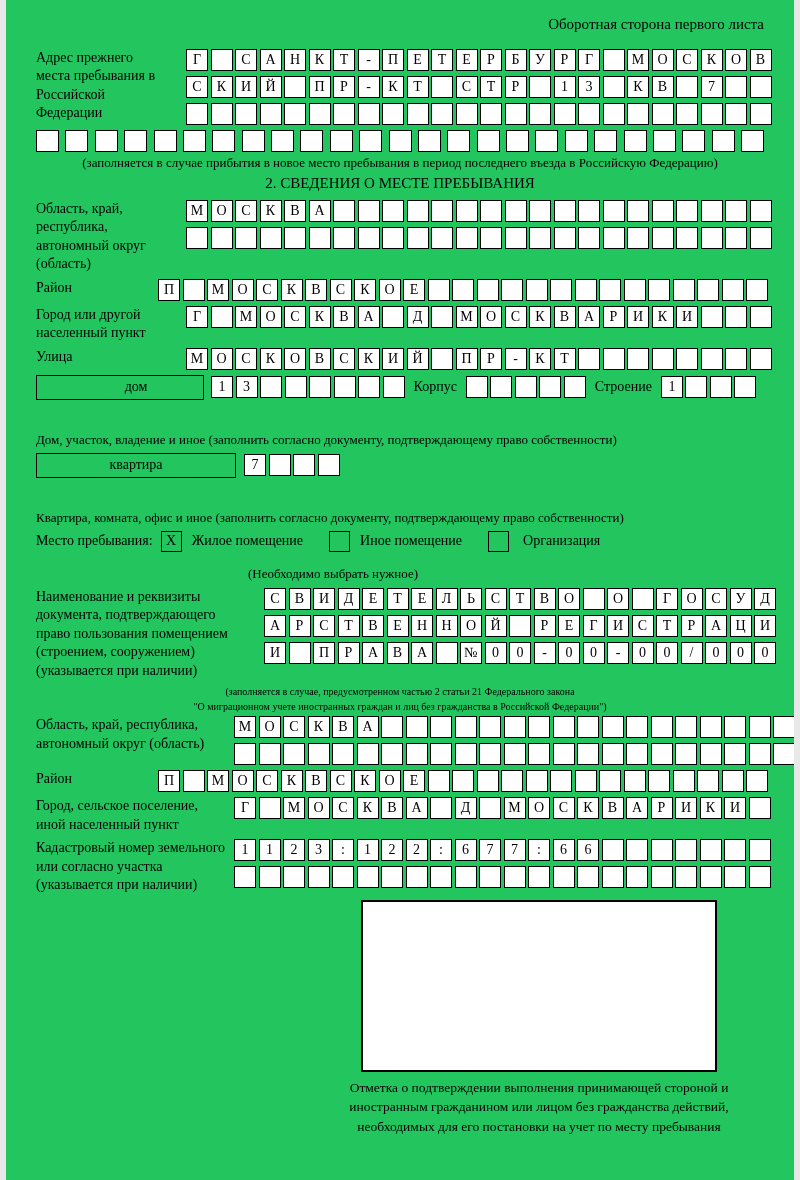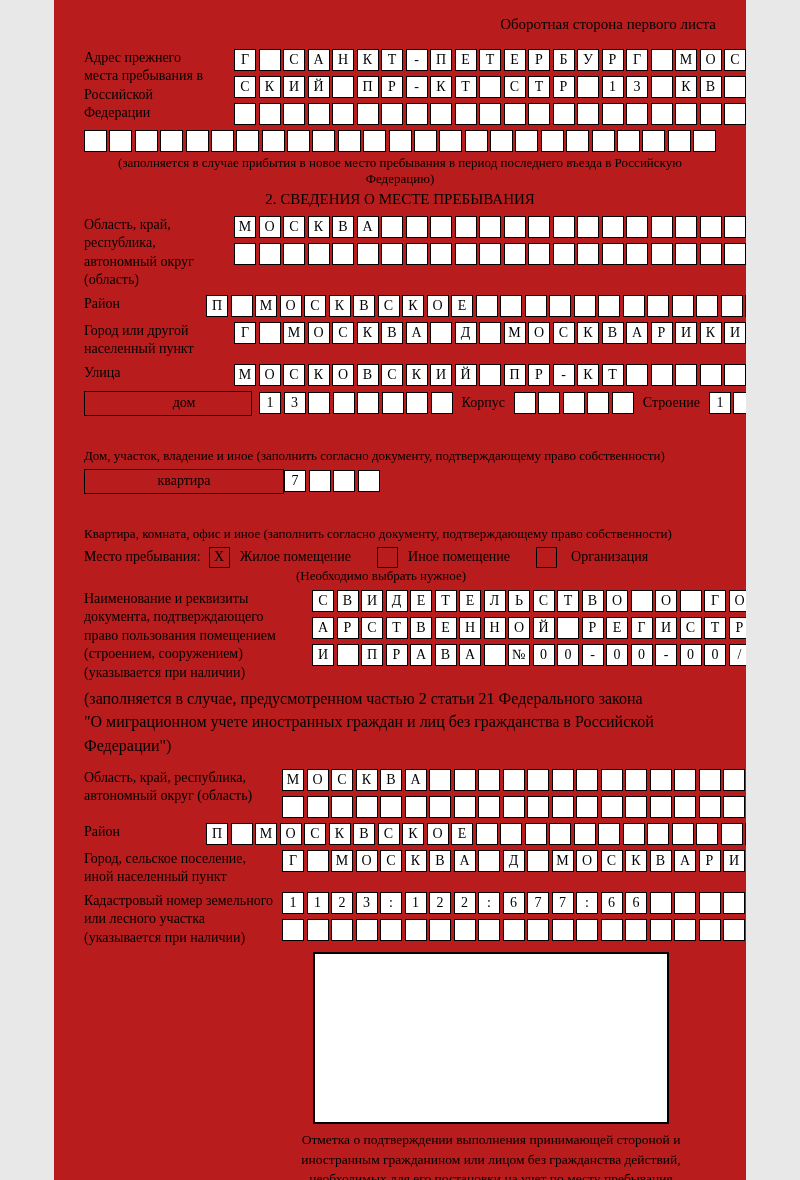--- a/index.html
+++ b/index.html
@@ -1,18 +1,18 @@
 <!DOCTYPE html>
 <html><head>
 <meta charset="utf-8">
 <style>
   * { margin:0; padding:0; box-sizing:border-box; }
   html,body { background:#e8e8e8; }
   .page {
-    width:692px; height:1180px; margin:0 auto; background:#b91c1c;
+    width:788px; height:1180px; margin:0 auto; background:#22c55e;
     font-family:"Liberation Serif","DejaVu Serif",serif; color:#000;
     padding:16px 30px 10px 30px; overflow:hidden;
   }
   .hdr { text-align:right; font-size:15px; margin-bottom:16px; }
 
   .field { display:flex; align-items:flex-start; margin-bottom:5px; }
   .flabel { flex-shrink:0; font-size:14px; line-height:1.32; padding-right:8px; }
   .w150 { width:150px; padding-right:30px; }
   .w150b { width:150px; }
   .w122 { width:122px; }
@@ -31,35 +31,35 @@
 
   .note { text-align:center; font-size:13px; margin-bottom:4px; }
   .sec-title { text-align:center; font-weight:normal; font-size:15px; margin:4px 0 8px 0; }
 
   .hrow { display:flex; align-items:center; margin-bottom:4px; }
   .rect-label {
     border:1.5px solid #000; height:25px; display:flex; align-items:center;
     justify-content:center; font-size:14px; flex-shrink:0;
   }
   .rl-dom { width:168px; margin-right:7px;padding-left:32px; }
-  .rl-kv  { width:200px; }
+  .rl-kv  { width:200px; margin-right:8px; }
   .inline-lab { font-size:14px; margin:0 9px; }
   .caption { font-size:13px; margin-bottom:5px;margin-top:32px; }
 
-  .stay { display:flex; align-items:center; font-size:14px; margin-bottom:0; }
+  .stay { display:flex; align-items:center; font-size:14px; margin-bottom:14px; }
   .chk {
     width:21px; height:21px; border:1.5px solid #000; display:flex; flex-shrink:0;
     align-items:center; justify-content:center; font-size:14px;
   }
   .stay .lab1 { margin-right:8px; }
   .stay .opt { margin:0 26px 0 10px; }
   .stay .opt-last { margin:0 0 0 14px; }
   .choose-note { font-size:13px; margin:0 0 6px 212px; }
 
-  .fact-note { text-align:left; font-size:16px; line-height:1.45; margin-bottom:12px; }
+  .fact-note { text-align:center; font-size:10px; line-height:1.45; margin-bottom:2px; }
 
   .bottom { width:430px; margin:4px 10px 0 auto; text-align:center;font-family:Liberation Serif, serif; }
   .bigrect { width:356px; height:172px; border:2px solid #000; margin:0 auto 6px auto; background:#fff; }
   .bottom-caption { font-size:13.5px; line-height:1.45; }
 </style>
 </head>
 <body>
 
 <div class="page">
 
@@ -571,21 +571,21 @@
         <span class="cell">А</span>
         <span class="cell">Р</span>
         <span class="cell">И</span>
         <span class="cell">К</span>
         <span class="cell">И</span>
         <span class="cell"></span>
       </div>
   </div>
 
   <div class="field">
-    <div class="flabel w198">Кадастровый номер земельного или лесного участка (указывается при наличии)</div>
+    <div class="flabel w198">Кадастровый номер земельного или согласно участка (указывается при наличии)</div>
     <div class="rows">
       <div class="boxrow">
           <span class="cell">1</span>
           <span class="cell">1</span>
           <span class="cell">2</span>
           <span class="cell">3</span>
           <span class="cell">:</span>
           <span class="cell">1</span>
           <span class="cell">2</span>
           <span class="cell">2</span>

